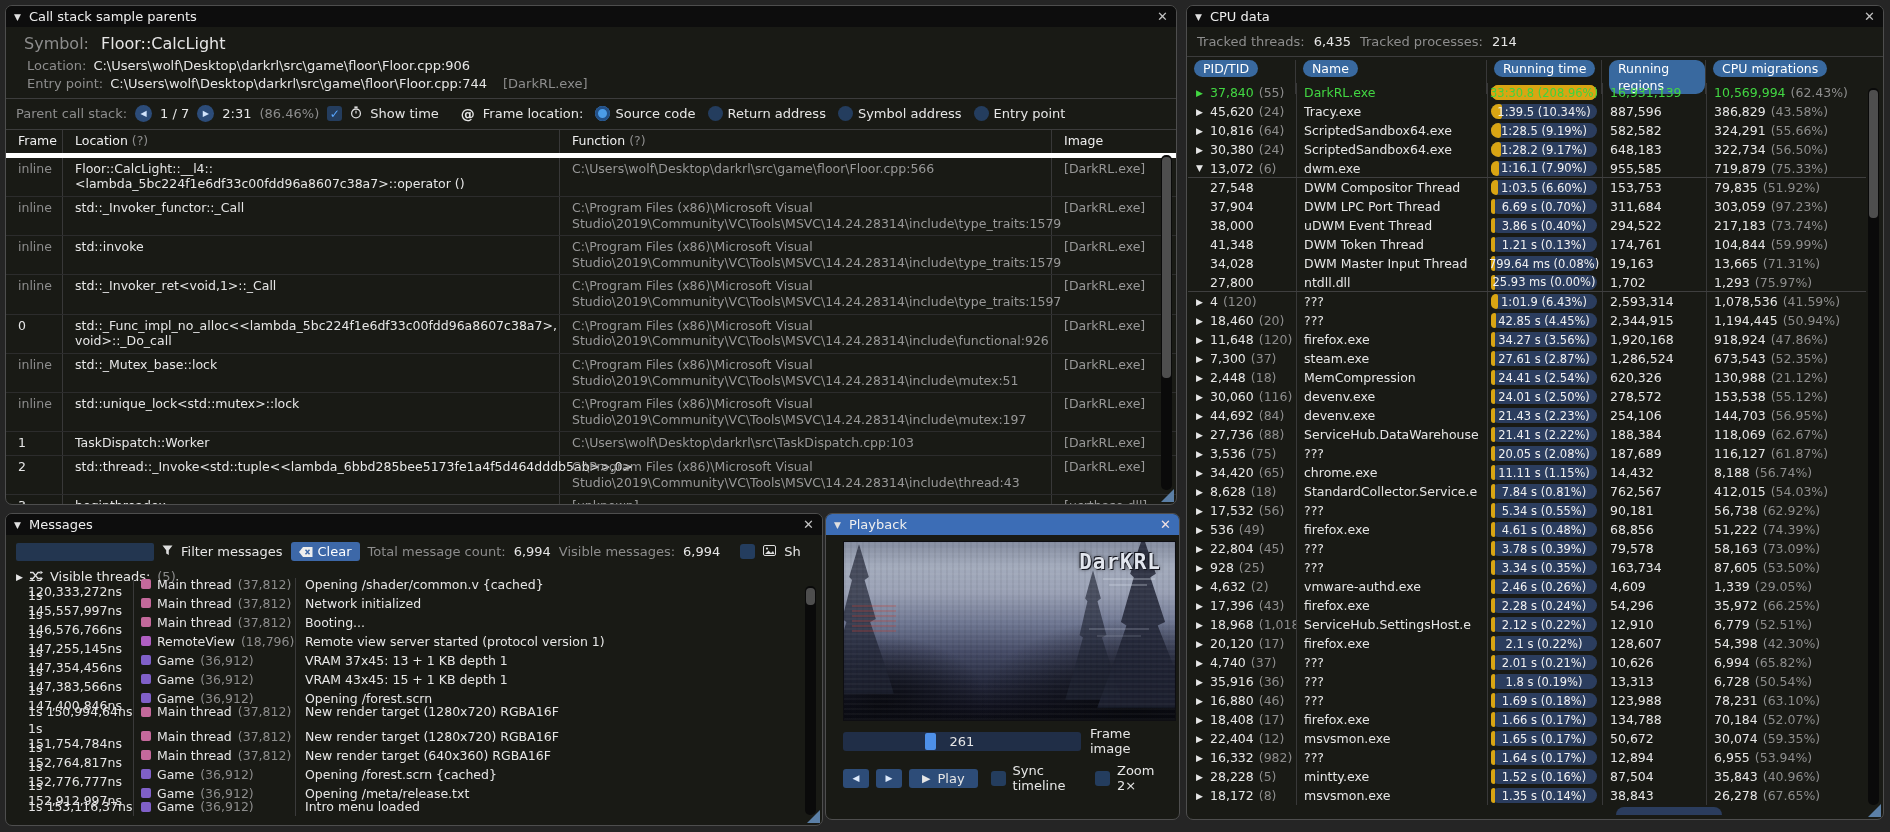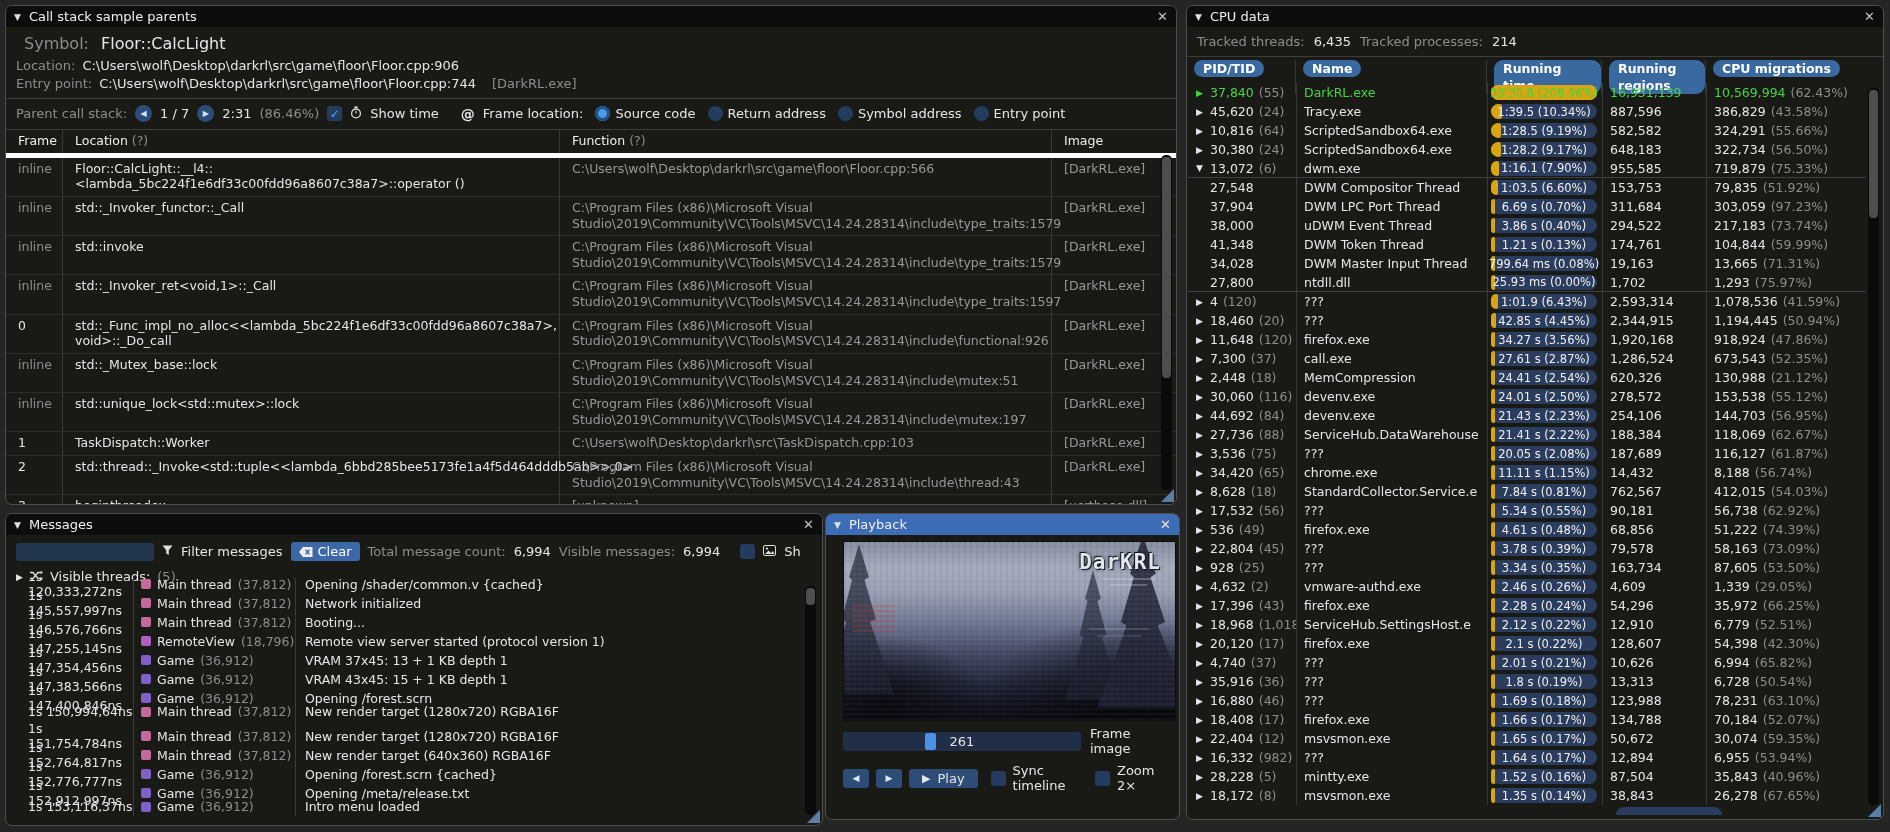--- a/index.html
+++ b/index.html
@@ -27,21 +27,21 @@
         color:#58a6ff; font-size:12px; font-weight:bold; }
   .btnblue { display:inline-flex; align-items:center; gap:5px; background:#3d68a8;
              border-radius:3px; padding:2px 8px; color:#fff; }
 
   
   #w-callstack { left:5px; top:5px; width:1172px; height:500px; }
   .cs-body { position:relative; padding:4px 10px 0; height:477px; overflow:hidden; }
   .sym { font-size:16px; margin:3px 8px 5px; }
   .sym .lab { color:#8d8d8d; margin-right:12px; }
   .meta { font-size:13px; margin:3px 0; }
-  .meta .lab { color:#8d8d8d; margin-right:7px; }
+  .meta .lab { color:#8d8d8d; margin-right:7px;margin-left:11px; }
   .meta .mod { color:#8d8d8d; margin-left:16px; }
   .sepline { border:none; border-top:1px solid #3c3c3c; margin:7px -10px 6px; }
   .cs-toolbar { display:flex; align-items:center; gap:8px; font-size:13px; margin:2px 0 7px; }
   .navbtn { width:17px; height:17px; border-radius:50%; background:#2c4c79; color:#d2e4fc;
             font-size:8px; display:inline-flex; align-items:center; justify-content:center; flex:none; }
   .radio { width:15px; height:15px; border-radius:50%; background:#243d5e; display:inline-block; flex:none; }
   .radio.sel { background:#4b9ce8; box-shadow:inset 0 0 0 3px #235087; }
   .ritem { display:inline-flex; align-items:center; gap:5px; margin-left:4px; }
   .at { font-weight:bold; font-size:14px; }
   .cs-table { font-size:12.5px; margin:0 -10px; border-top:1px solid #3c3c3c; line-height:1.25; }
@@ -109,21 +109,21 @@
   .playbtn { display:inline-flex; align-items:center; gap:7px; background:#2d4c78; border-radius:3px; padding:2px 13px; }
   .playbtn .tri { font-size:11px; }
 
   
   #w-cpu { left:1186px; top:5px; width:698px; height:815px; }
   .cpu-stats { display:flex; align-items:center; gap:9px; padding:7px 10px 7px; border-bottom:1px solid #3c3c3c; }
   .cpu-head { display:grid; grid-template-columns:109px 191px 115px 104px 1fr; padding:3px 0 2px; }
   .cpu-head > div { padding-left:7px; border-right:1px solid #383838; }
   .cpu-head > div:last-child { border-right:none; }
   .pill { display:inline-block; background:#39699f; border-radius:9px; padding:0 9px;
-          font-size:12.5px; line-height:17px; color:#fff;font-weight:bold; }
+          font-size:12.5px; line-height:17px; color:#fff; }
   .cpu-list { position:absolute; top:77px; bottom:4px; left:1px; right:17px; overflow:hidden; }
   .cpu-row { display:grid; grid-template-columns:109px 191px 115px 104px 1fr; height:19px; font-size:12.5px; }
   .cpu-row > div { display:flex; align-items:center; height:100%; border-right:1px solid #383838; overflow:hidden; }
   .cpu-row > div:last-child { border-right:none; }
   .cpu-row.sep { border-bottom:1px solid #3f3f3f; }
   .cp-pid { padding-left:8px; gap:5px; white-space:nowrap; }
   .exp { font-size:9px; width:9px; flex:none; color:#e6e6e6; }
   .cpu-row.child .exp { visibility:hidden; }
   .cnt { color:#8d8d8d; }
   .cp-name { padding-left:7px; white-space:nowrap; }
@@ -808,21 +808,21 @@
       <span class="cnt">(47.86%)</span>
     </div>
   </div>
 
   <div class="cpu-row">
     <div class="cp-pid">
       <span class="exp">▶</span>
       <span class="pv">7,300</span>
       <span class="cnt">(37)</span>
     </div>
-    <div class="cp-name">call.exe</div>
+    <div class="cp-name">steam.exe</div>
     <div class="cp-time">
       <span class="bar">
         <span class="fill" style="width: 4px;"></span>
         <span class="bt">27.61 s (2.87%)</span>
       </span>
     </div>
     <div class="cp-reg">1,286,524</div>
     <div class="cp-mig">
       <span class="mv">673,543</span>
       <span class="cnt">(52.35%)</span>

